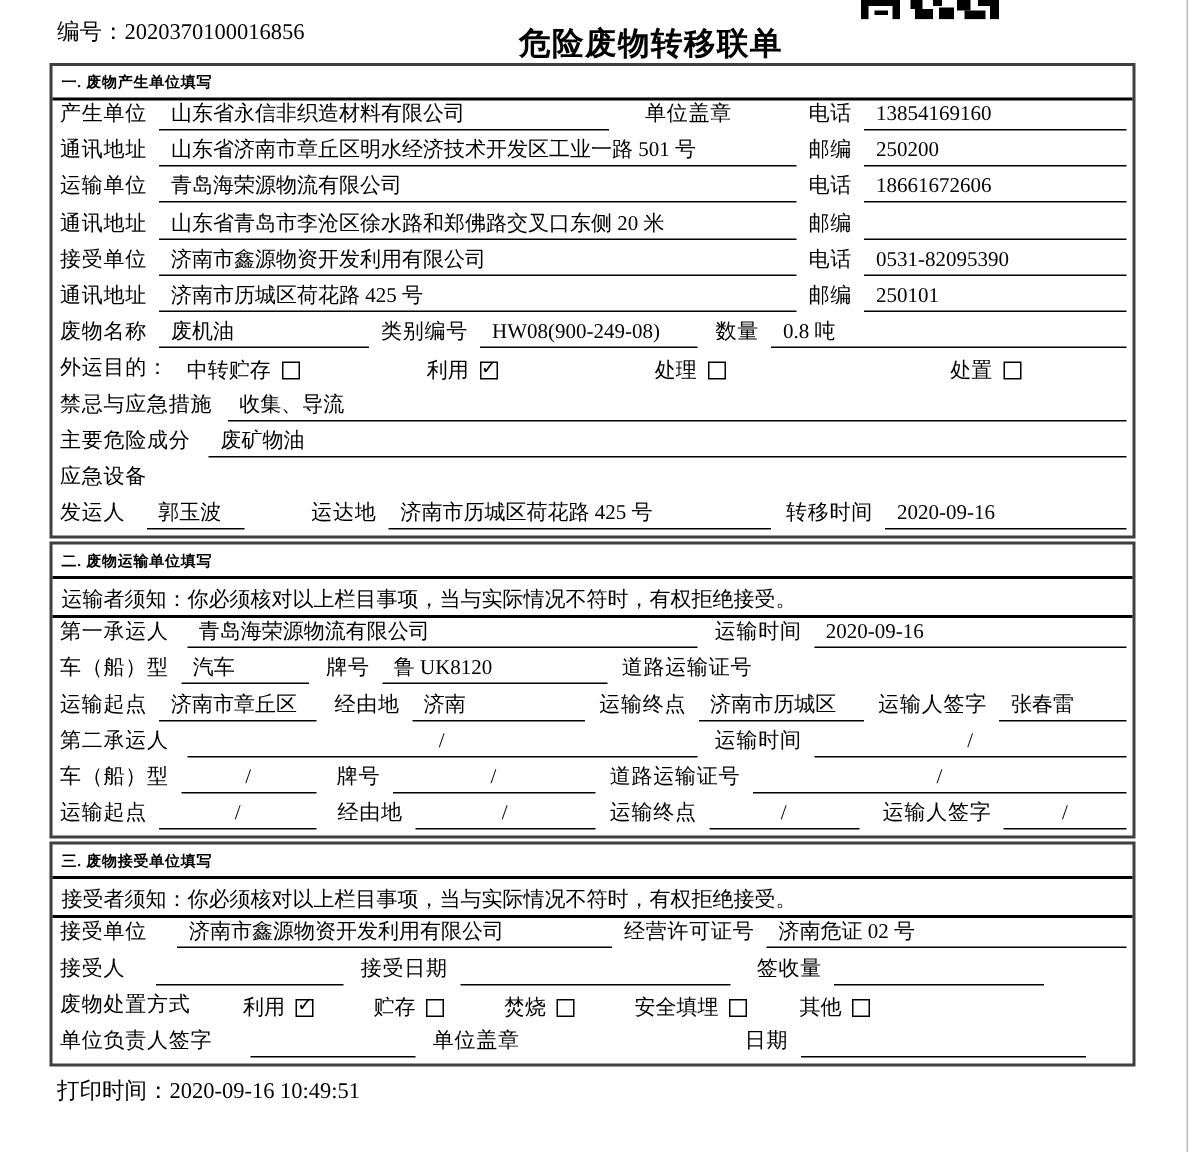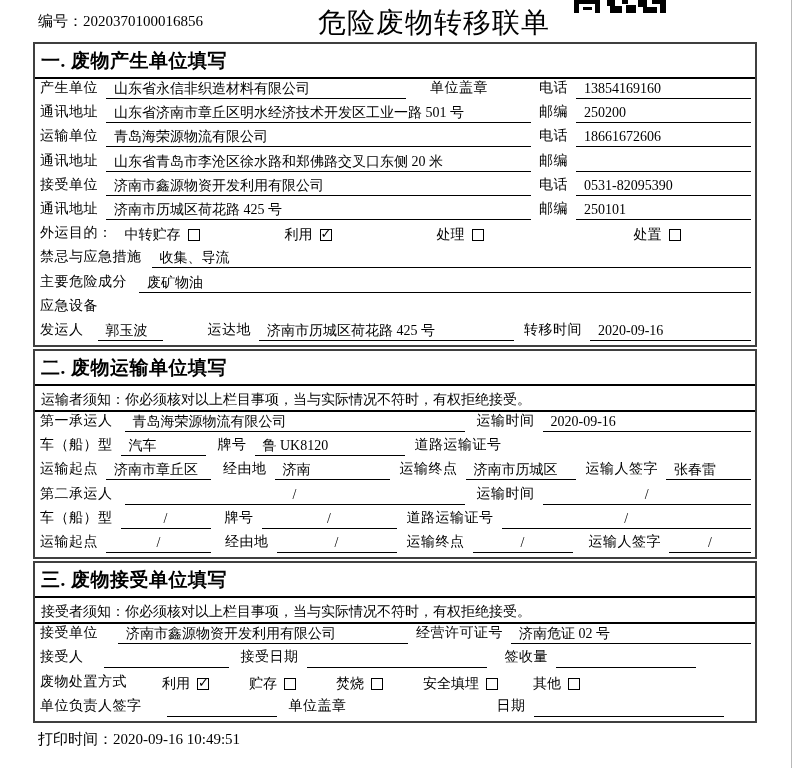--- a/index.html
+++ b/index.html
@@ -11,28 +11,28 @@
     font-family:"Liberation Serif","DejaVu Serif",serif;
     font-size:14px;
     overflow:hidden;
   }
   .page{ position:relative; width:796px; height:768px; }
   .page-edge{ position:absolute; left:791px; top:0; width:1px; height:768px; background:#b9b9b9; }
 
   
   .doc-header{ position:relative; height:42px; }
   .doc-number{ position:absolute; left:38px; top:12px; font-size:15px; white-space:nowrap; }
-  .doc-title{ position:absolute; left:72px; right:0; top:4px; margin:0;
-              text-align:center; font-size:28px; font-weight:normal; letter-spacing:1px; }
+  .doc-title{ position:absolute; left:72px; right:0; top:4px; margin:11px;
+              text-align:center; font-size:21px; font-weight:bold; letter-spacing:1px; }
   .qr{ position:absolute; left:574px; top:0; width:92px; height:13px; overflow:hidden; }
 
   
   .form{ margin-left:33px; width:724px; }
   .box{ border:2px solid #3f3f3f; background:#fff; margin-bottom:2px; }
-  .sec-title{ font-weight:bold; font-size:19px; padding:4px 6px 3px 6px;
+  .sec-title{ font-weight:bold; font-size:10px; padding:4px 6px 3px 6px;
               border-bottom:2px solid #000; letter-spacing:0.5px; }
   .notice{ padding:5px 6px 17px 6px; border-bottom:2px solid #000; height:26px; }
 
   .row{ display:flex; height:24.2px; padding:0 4px 0 5px; }
   .lbl{ white-space:nowrap; padding-bottom:2px; flex:0 0 auto; letter-spacing:0.5px; }
   .u{ border-bottom:1.5px solid #000; height:20px; line-height:19px;
       padding-left:8px; overflow:hidden; white-space:nowrap; flex:0 0 auto; }
   .u.c{ text-align:center; padding-left:0; }
   .grow{ flex:1 1 auto; }
   .mla{ margin-left:auto; }
@@ -122,20 +122,28 @@
         <span class="u w175 ml8">0531-82095390</span>
       </div>
 
       <div class="row">
         <span class="lbl">通讯地址</span>
         <span class="u w425 ml8">济南市历城区荷花路 425 号</span>
         <span class="lbl mla">邮编</span>
         <span class="u w175 ml8">250101</span>
       </div>
 
+      <div class="row">
+        <span class="lbl">废物名称</span>
+        <span class="u w140 ml8">废机油</span>
+        <span class="lbl ml8">类别编号</span>
+        <span class="u w145 ml8">HW08(900-249-08)</span>
+        <span class="lbl ml12">数量</span>
+        <span class="u grow ml8">0.8 吨</span>
+      </div>
 
 
       <div class="row">
         <span class="lbl">外运目的：</span>
         <span class="opt ml12">
           <span>中转贮存</span>
           <span class="cb"></span>
         </span>
         <span class="opt ml85">
           <span>利用</span>

